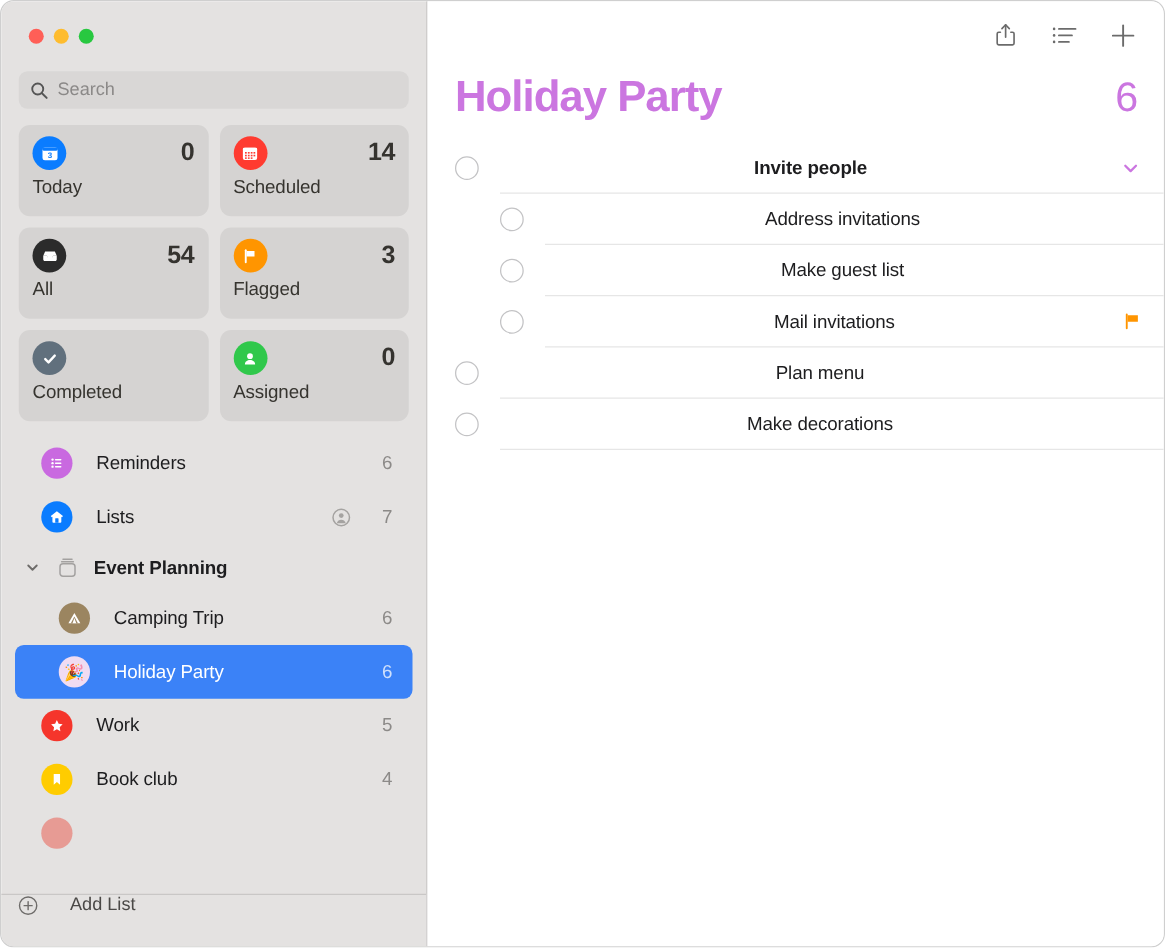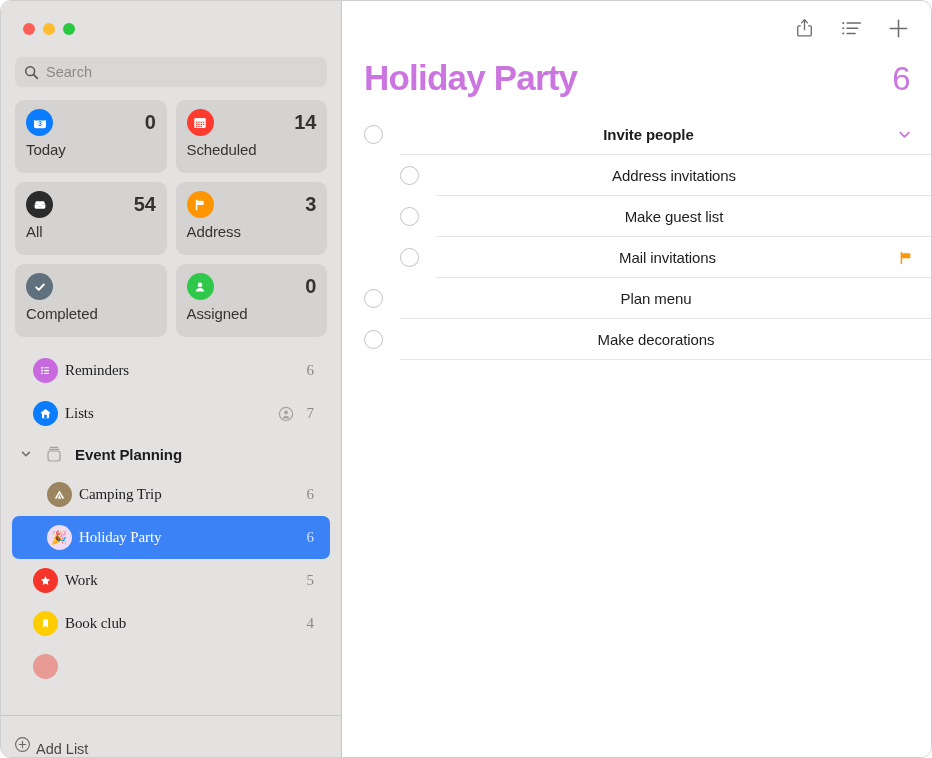--- a/index.html
+++ b/index.html
@@ -112,24 +112,23 @@
     padding: 0 0 5px 20px;
     font-weight: 400;
   }
   .list-row {
     height: 43px;
     margin: 0 11px;
     border-radius: 7px;
     display: flex;
     align-items: center;
     padding-left: 21px;
-    gap: 7px;
-    cursor: default;
-    position: relative;
-    font-family: Liberation Serif, serif;
+    gap: 19px;
+    cursor: default;
+    position: relative;
   }
   .list-row.selected { background: #3b82f7; }
   .list-row.child { padding-left: 35px; }
   .list-icon {
     width: 25px; height: 25px; border-radius: 50%;
     display: flex; align-items: center; justify-content: center;
     flex: 0 0 auto;
     font-size: 14px; line-height: 1;
   }
   .list-name {
@@ -169,23 +168,23 @@
     gap: 13px;
     overflow: hidden;
   }
 
   .add-list-bar {
     height: 42px;
     flex: 0 0 42px;
     border-top: 1px solid #c9c7c6;
     background: #e4e2e1;
     display: flex;
-    align-items: flex-end;
+    align-items: flex-start;
     padding-left: 13px;
-    gap: 5px;
+    gap: 25px;
     cursor: default;
   }
   .add-list-label { font-size: 14.5px; color: #4a4846; }
 
   
   #main {
     flex: 1 1 auto;
     background: #ffffff;
     position: relative;
     display: flex;
@@ -348,21 +347,21 @@
       <div class="smart-card">
         <div class="smart-top">
           <div class="smart-badge" style="background:#ff9500;">
             <svg width="16" height="16" viewBox="0 0 16 16">
               <path d="M4.6 3.2v9.6" stroke="#fff" stroke-width="1.5" stroke-linecap="round"></path>
               <path d="M5.2 3.7h6.4v4.4H5.2z" fill="#fff"></path>
             </svg>
           </div>
           <span class="smart-count">3</span>
         </div>
-        <div class="smart-label">Address</div>
+        <div class="smart-label">Flagged</div>
       </div>
 
       <div class="smart-card">
         <div class="smart-top">
           <div class="smart-badge" style="background:#61707d;">
             <svg width="16" height="16" viewBox="0 0 16 16">
               <path d="M4.2 8.3l2.6 2.6 5-5.4" fill="none" stroke="#fff" stroke-width="1.9" stroke-linecap="round" stroke-linejoin="round"></path>
             </svg>
           </div>
           <span class="smart-count"></span>

